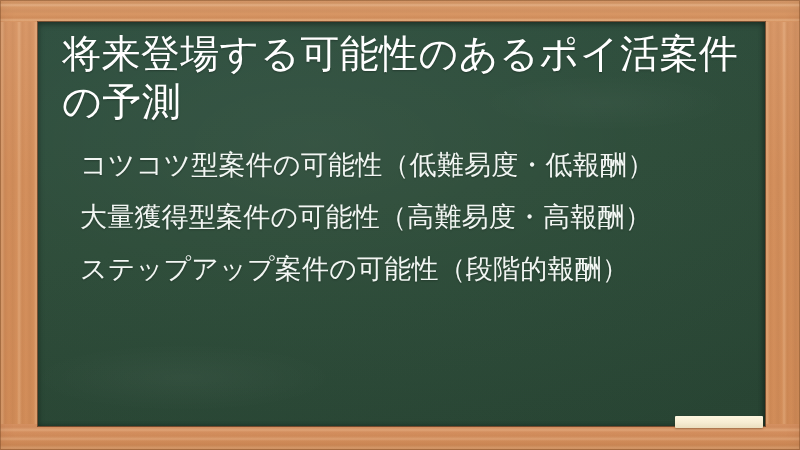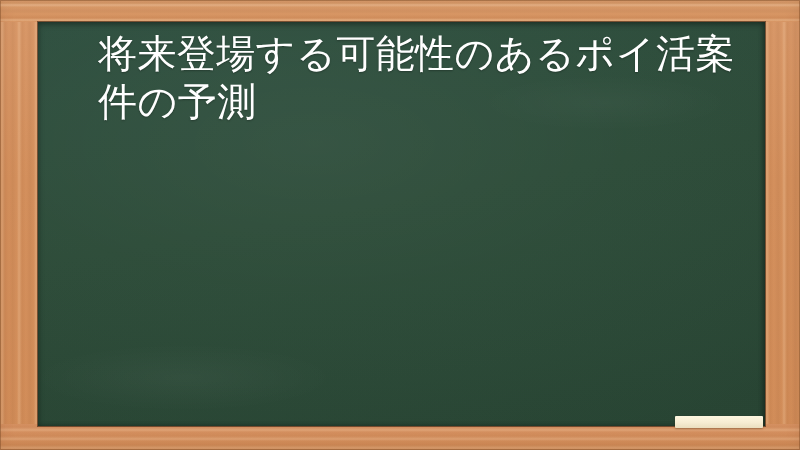--- a/index.html
+++ b/index.html
@@ -88,21 +88,20 @@
       radial-gradient(ellipse 95% 80% at 38% 30%,
         rgba(255,255,255,0.045) 0%,
         rgba(255,255,255,0.012) 45%,
         rgba(0,0,0,0.05) 100%),
       linear-gradient(170deg, #2f5040 0%, #2d4c39 45%, #2a4836 100%);
     box-shadow:
       0 0 0 1px rgba(40, 22, 8, 0.55),
       inset 0 2px 6px rgba(0, 0, 0, 0.35),
       inset -2px 0 5px rgba(0, 0, 0, 0.22);
     overflow: hidden;
-    padding-left: 36px;
   }
 
   
   .board::after {
     content: "";
     position: absolute;
     inset: 0;
     pointer-events: none;
     background:
       radial-gradient(ellipse 30% 12% at 20% 88%, rgba(255,255,255,0.035), rgba(255,255,255,0) 70%),
@@ -162,20 +161,25 @@
 <div class="slide">
 
   <div class="rail-top"></div>
   <div class="rail-bottom"></div>
 
   <div class="board">
     <div class="board-content">
 
       <h1 class="title">将来登場する可能性のあるポイ活案件の予測</h1>
 
+      <ul class="bullet-list">
+        <li class="bullet-item">コツコツ型案件の可能性（低難易度・低報酬）</li>
+        <li class="bullet-item">大量獲得型案件の可能性（高難易度・高報酬）</li>
+        <li class="bullet-item">ステップアップ案件の可能性（段階的報酬）</li>
+      </ul>
 
     </div>
   </div>
 
   <div class="chalk-piece"></div>
 
   <div class="frame-edge"></div>
 </div>
 
 </body></html>

